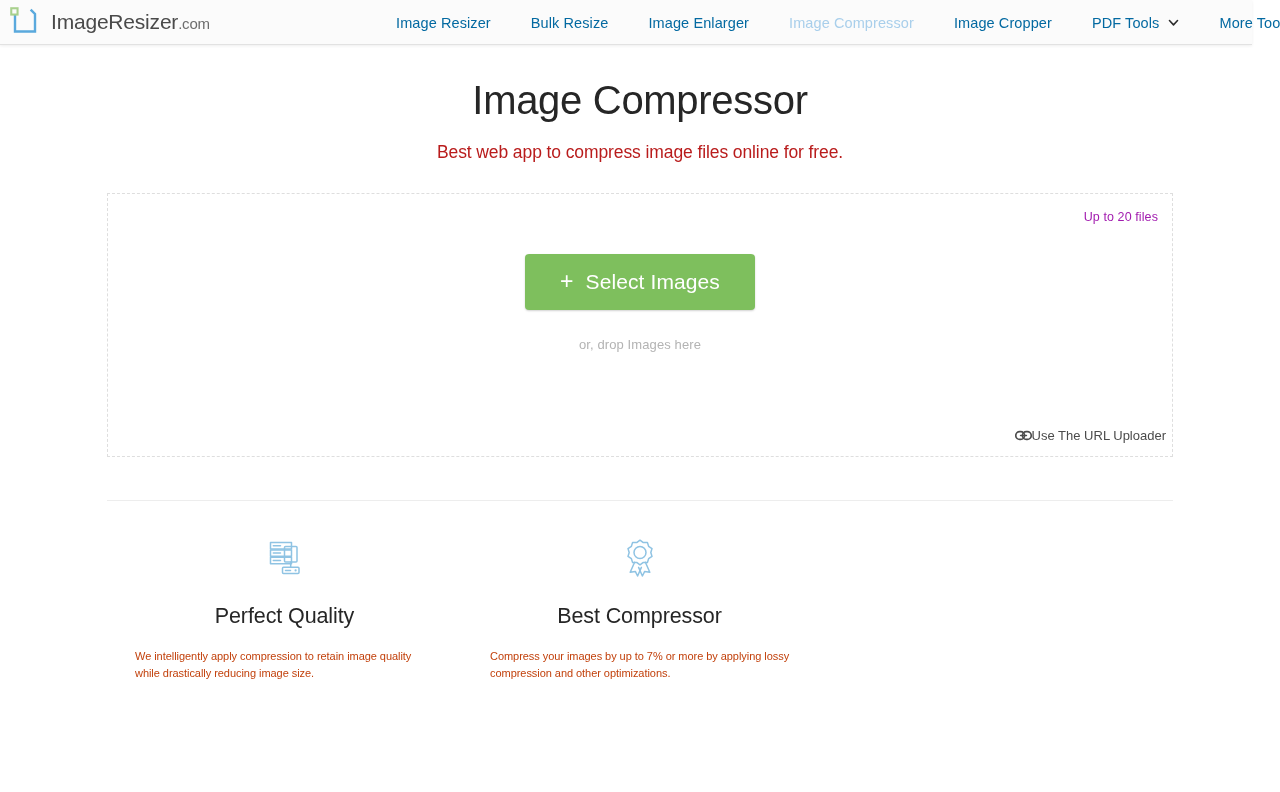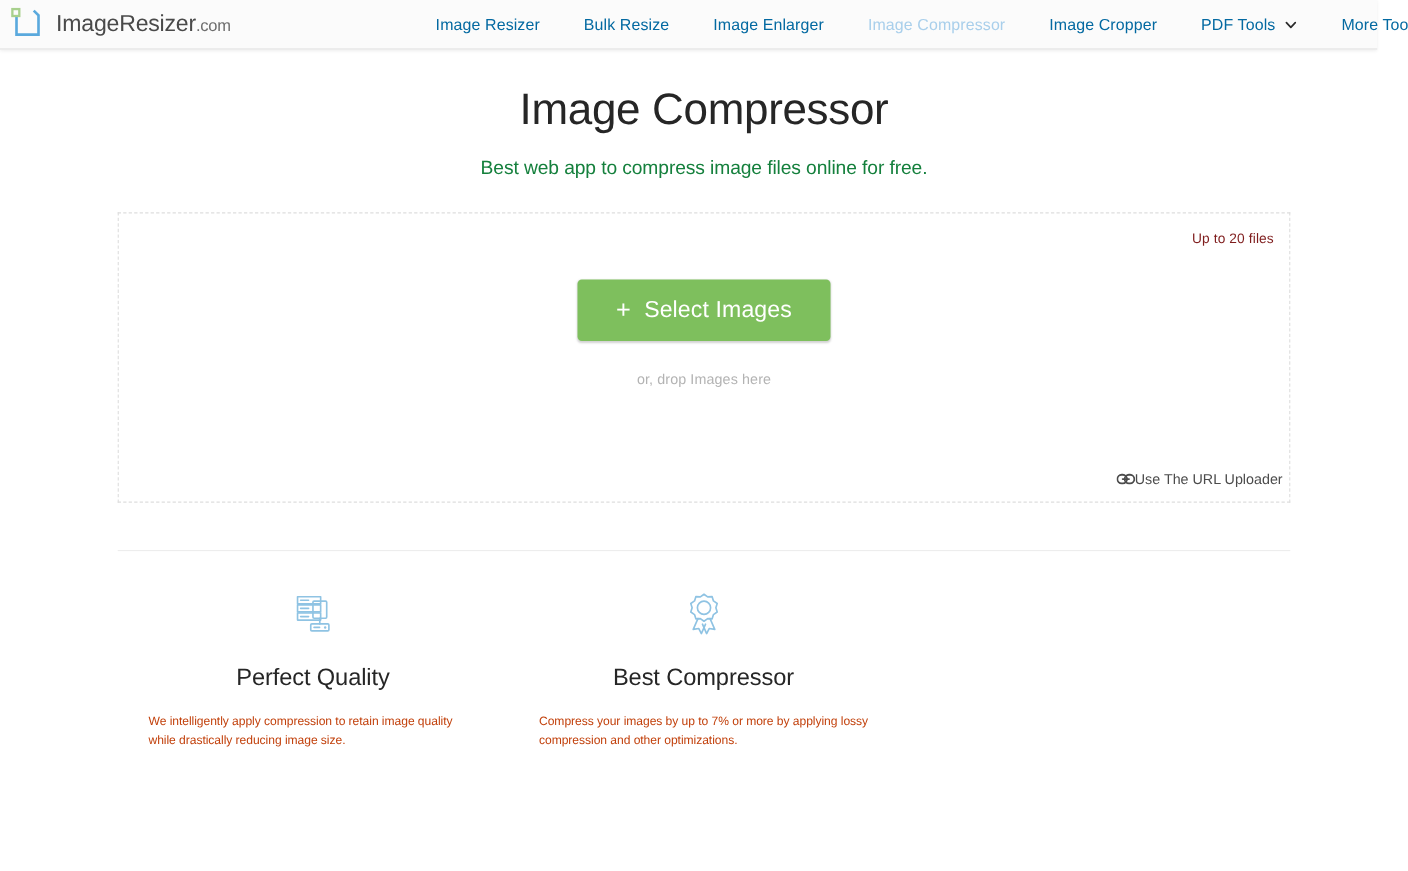--- a/index.html
+++ b/index.html
@@ -92,21 +92,21 @@
     font-size: 40px;
     font-weight: 400;
     color: #262626;
     letter-spacing: -0.3px;
     line-height: 1.25;
   }
 
   .page-subtitle {
     text-align: center;
     font-size: 17.5px;
-    color: #15803d;
+    color: #b91c1c;
     margin-top: 17px;
     letter-spacing: -0.1px;
   }
 
   
   .dropzone-wrap {
     width: 1066px;
     margin: 0 auto;
     padding-top: 30px;
   }
@@ -114,21 +114,21 @@
     position: relative;
     height: 264px;
     border: 1px dashed #dedede;
     background: #ffffff;
   }
   .dz-hint {
     position: absolute;
     top: 16px;
     right: 14px;
     font-size: 12.5px;
-    color: #7f1d1d;
+    color: #a21caf;
     letter-spacing: 0.1px;
   }
   .dz-center {
     position: absolute;
     left: 0;
     right: 0;
     top: 60px;
     text-align: center;
   }
   .select-images-btn {

